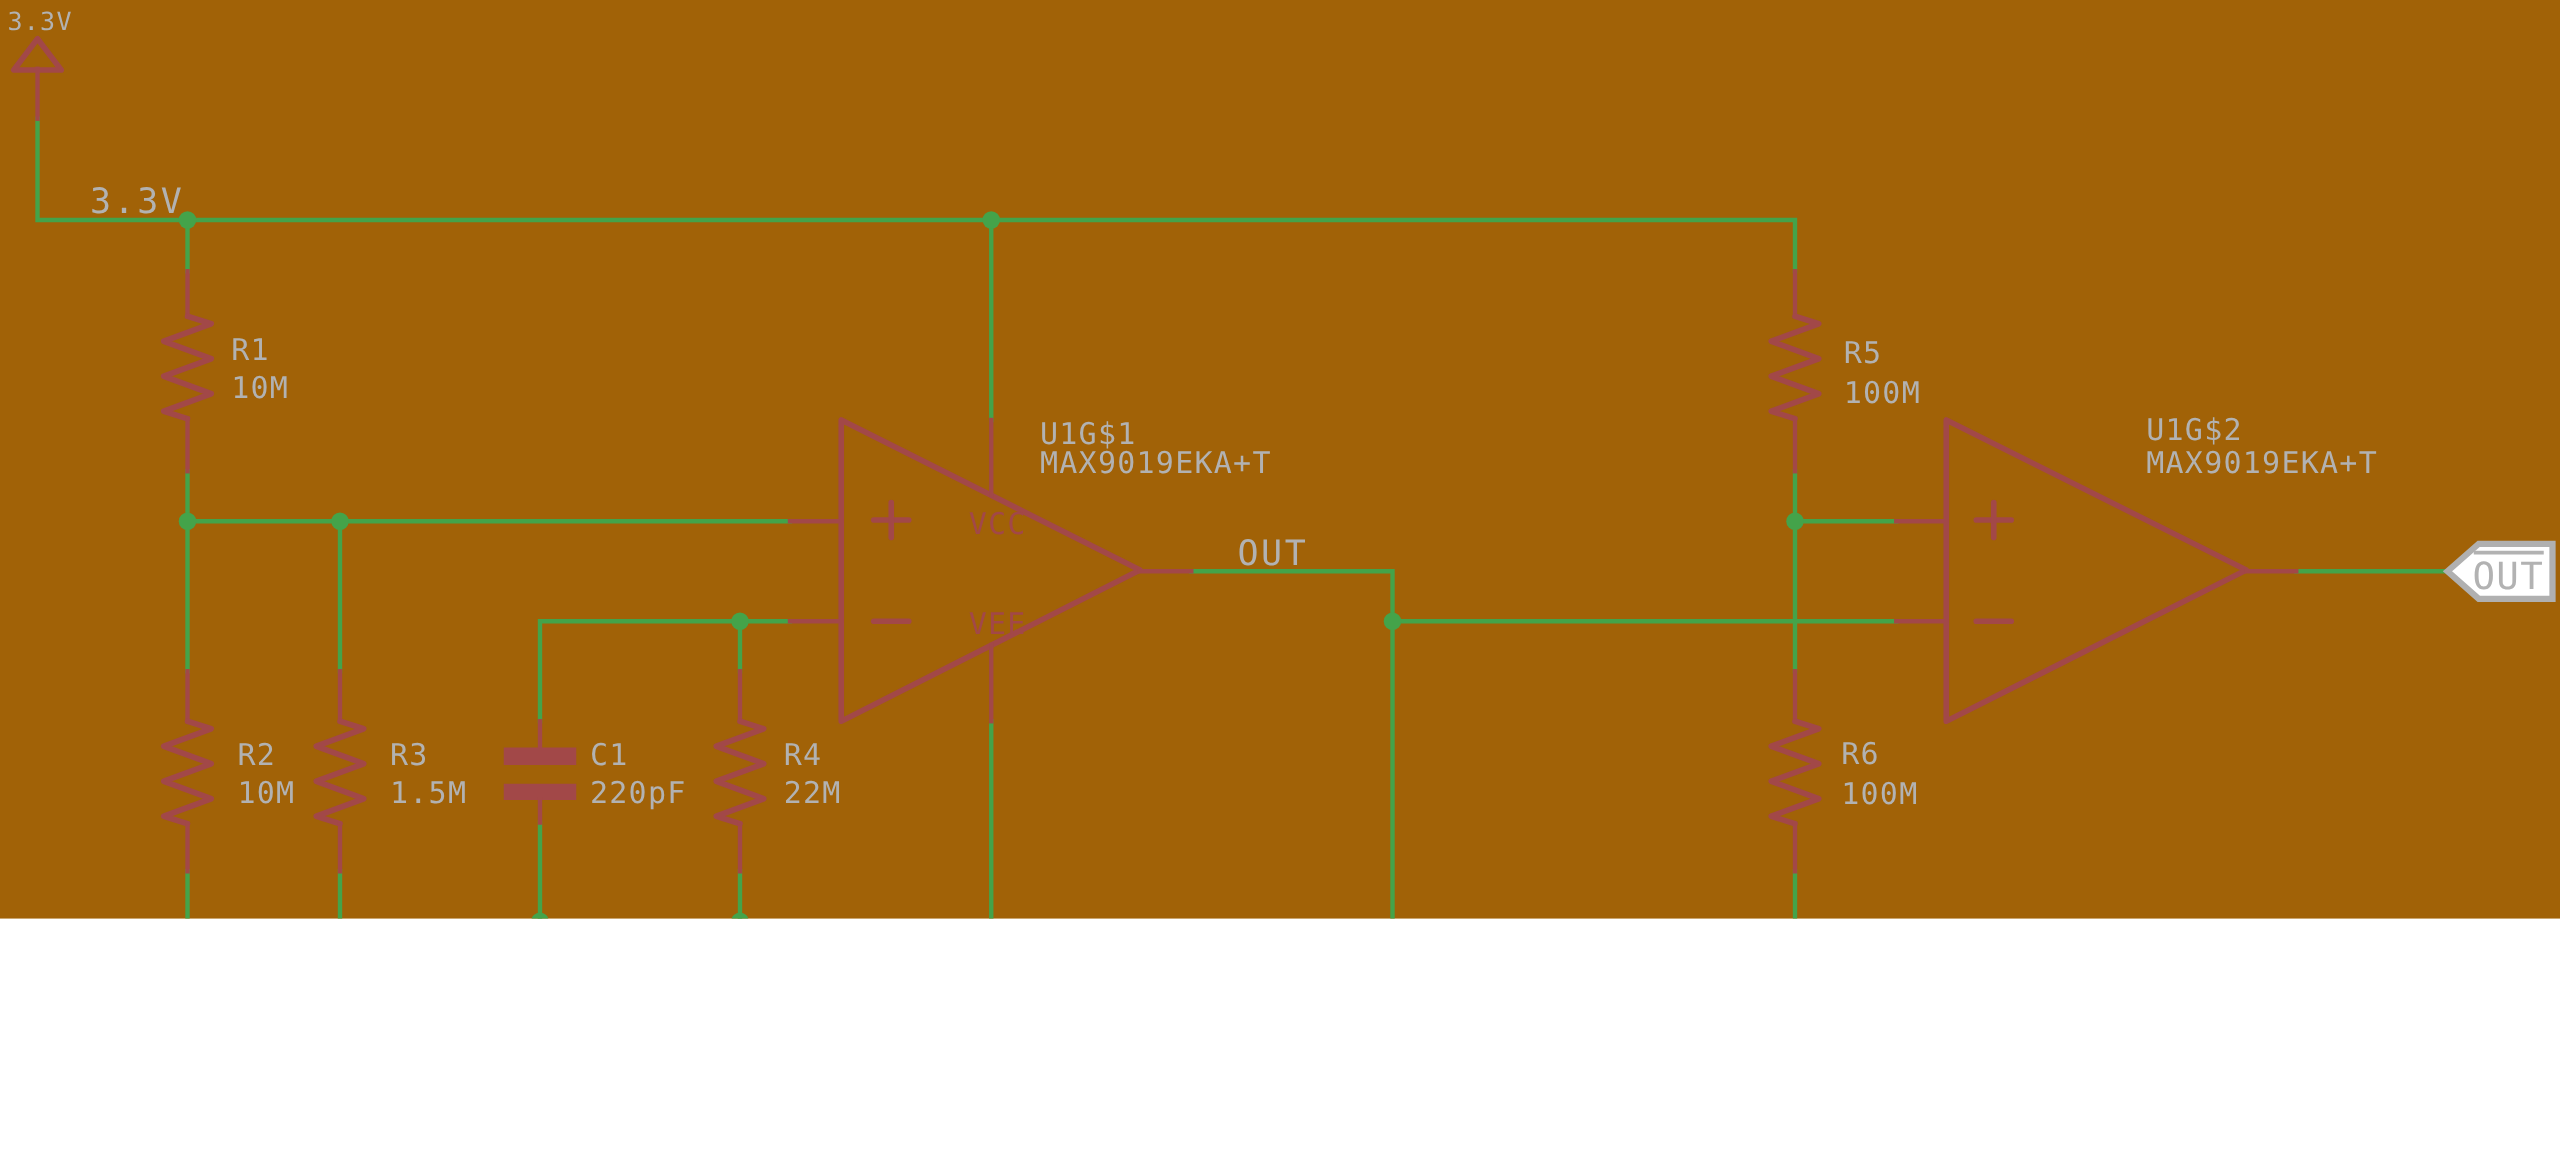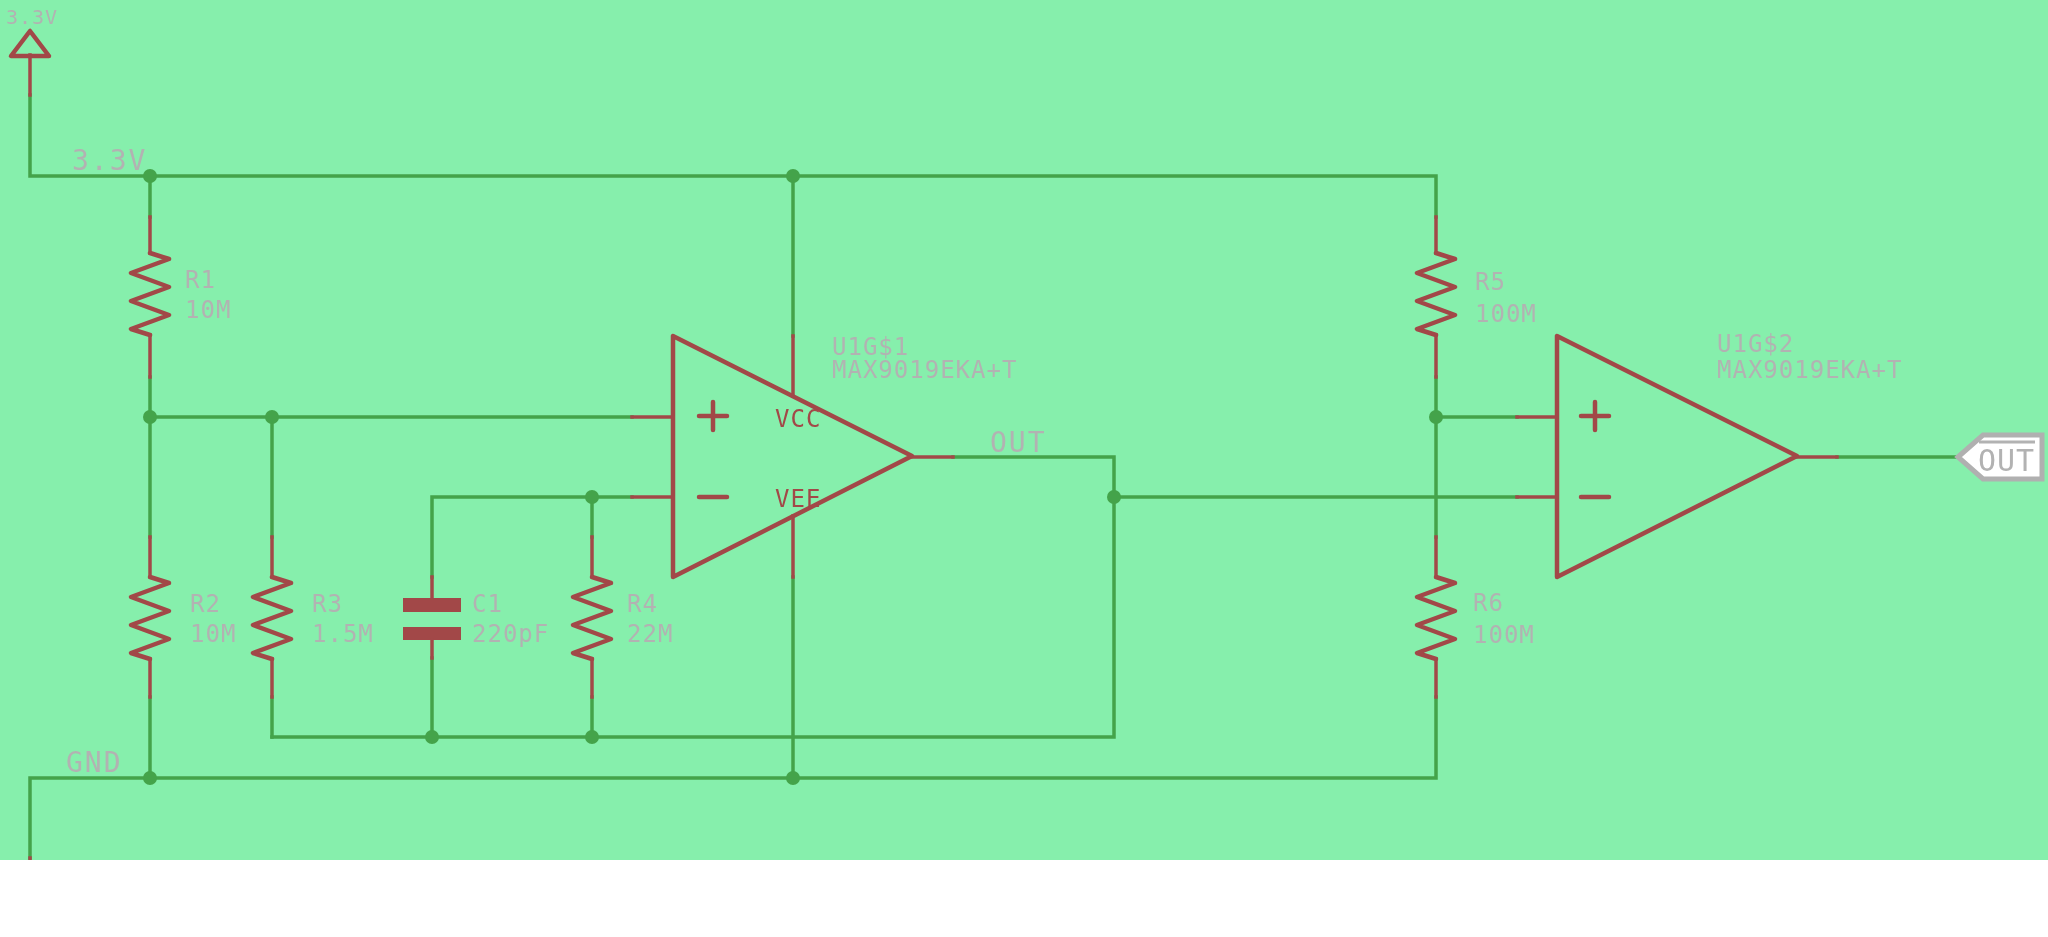--- a/index.html
+++ b/index.html
@@ -1,16 +1,16 @@
 <!DOCTYPE html>
 <html><head>
 <meta charset="utf-8">
 <style>
   html,body{margin:0;padding:0;background:#ffffff;}
-  .canvas{position:relative;width:2048px;height:860px;background:#86efac;overflow:hidden;text-align:right;}
+  .canvas{position:relative;width:2048px;height:735px;background:#a16207;overflow:hidden;text-align:right;}
   svg{display:block;}
   .wire{stroke:#44a34a;stroke-width:3.5;fill:none;stroke-linecap:square;stroke-linejoin:miter;}
   .pin{stroke:#a24848;stroke-width:3.5;fill:none;stroke-linecap:square;}
   .sym{stroke:#a24848;stroke-width:4.5;fill:none;stroke-linejoin:round;stroke-linecap:round;}
   .symfill{fill:#a24848;stroke:none;}
   .dot{fill:#44a34a;stroke:none;}
   text{font-family:"DejaVu Sans Mono","Liberation Mono",monospace;fill:#b2b2b2;}
   .lbl{font-size:24px;letter-spacing:1px;}
   .net{font-size:28px;letter-spacing:2px;}
   .small{font-size:20px;letter-spacing:1px;}

